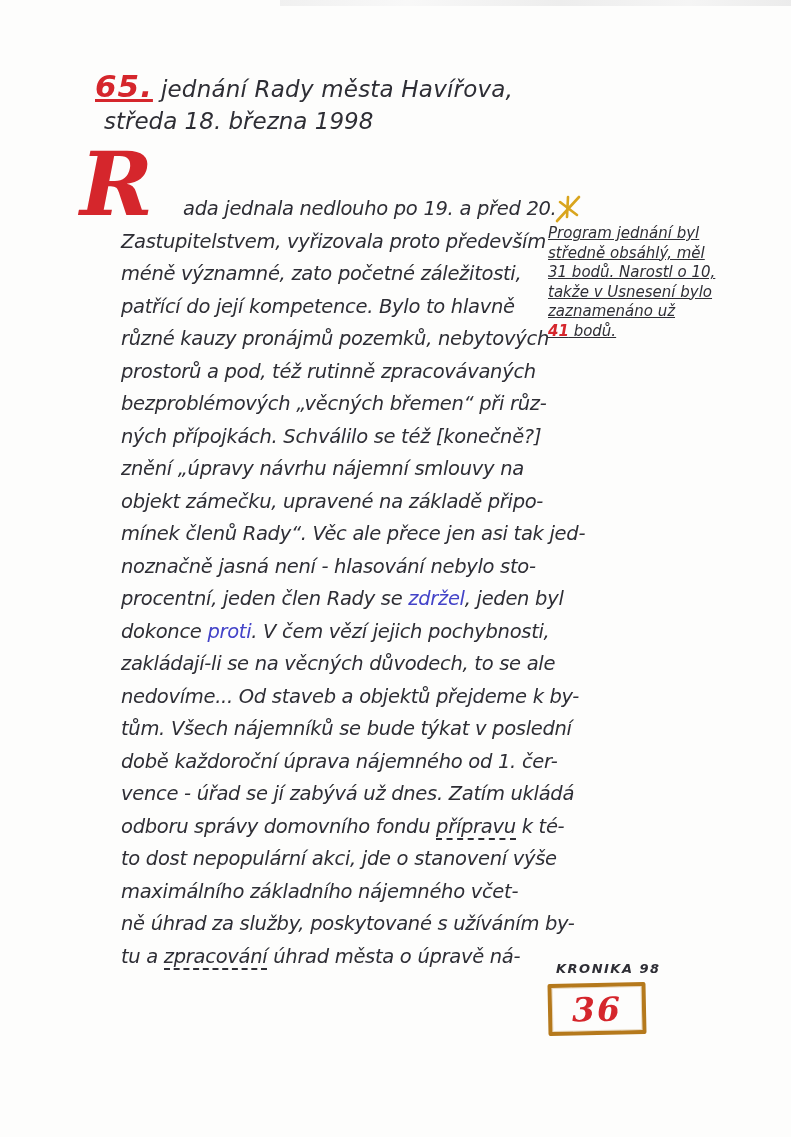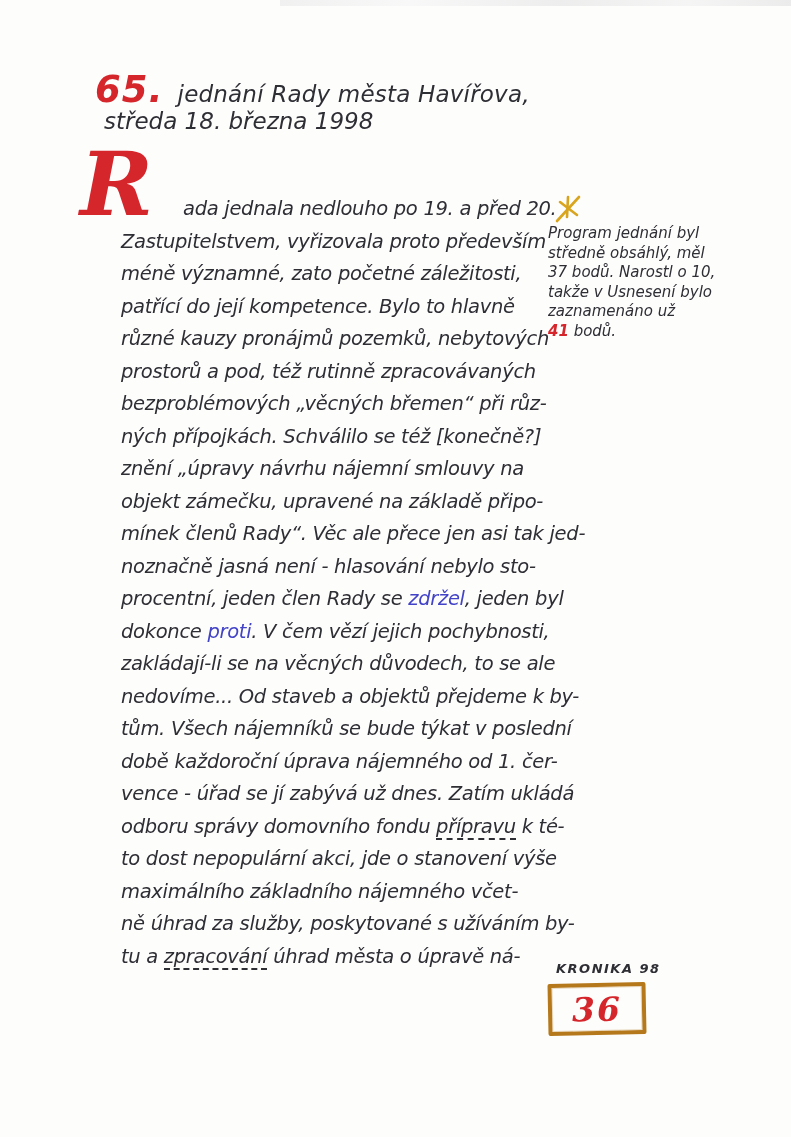--- a/index.html
+++ b/index.html
@@ -10,36 +10,36 @@
     position:relative; width:791px; height:1137px; background:#fdfdfc;
     font-family:"DejaVu Sans", sans-serif; font-style:italic; color:var(--ink);
     overflow:hidden;
   }
   .scan-strip{
     position:absolute; left:280px; top:0; width:511px; height:6px;
     background:linear-gradient(90deg,#ededed 0%,#f7f7f7 25%,#e9e9e9 55%,#f3f3f3 80%,#e7e7e7 100%);
     opacity:.8;
   }
   .header-line1{position:absolute; left:95px; top:68px; white-space:nowrap;}
-  .header-number{color:var(--red); font-size:37px; font-weight:bold; margin-right:14px; letter-spacing:1px;}
+  .header-number{color:var(--red); font-size:31px; font-weight:bold; margin-right:8px; letter-spacing:1px;text-decoration:underline;}
   .header-title{font-size:23px; letter-spacing:.2px;}
   .header-date{position:absolute; left:85px; top:108px; font-size:23px; white-space:nowrap;margin-left:19px;}
   .dropcap{
     position:absolute; left:80px; top:140px; font-family:"DejaVu Serif", serif;
     font-style:italic; font-size:88px; line-height:1; color:var(--red); font-weight:bold;
   }
   .body-text{position:absolute; left:85px; top:193px; width:470px;margin-left:36px;}
   .bline{
     height:32.5px; line-height:32.5px; font-size:19.5px; letter-spacing:-0.3px;
     white-space:nowrap;
   }
   .bline.first{padding-left:62px;}
   .blue{color:var(--blue);}
   .dashu{border-bottom:2px dashed var(--ink); padding-bottom:0px;}
-  .side-note{position:absolute; left:548px; top:196px; width:200px;}
+  .side-note{position:absolute; left:548px; top:196px; width:200px;text-decoration:underline;}
   .asterisk{position:absolute; left:6px; top:-2px;}
   .note-lines{padding-top:28px; font-size:15px; line-height:19.5px; white-space:nowrap;}
   .note-red{color:var(--red); font-weight:bold;}
   .footer-label{
     position:absolute; left:556px; top:961px; font-size:13px; font-weight:bold;
     letter-spacing:1.5px; white-space:nowrap;
   }
   .page-box{
     position:absolute; left:548px; top:983px; width:90px; height:44px;
     border:4px solid var(--boxborder); border-radius:2px;
@@ -97,21 +97,21 @@
     <svg class="asterisk" width="30" height="30" viewBox="0 0 30 30">
       <g stroke="#d9a51e" stroke-width="2.6" stroke-linecap="round" fill="none">
         <line x1="25" y1="3" x2="3" y2="27"></line>
         <line x1="6" y1="8" x2="23" y2="21"></line>
         <line x1="14" y1="3" x2="13" y2="23"></line>
       </g>
     </svg>
     <div class="note-lines">
       <div>Program jednání byl</div>
       <div>středně obsáhlý, měl</div>
-      <div>37 bodů. Narostl o 10,</div>
+      <div>31 bodů. Narostl o 10,</div>
       <div>takže v Usnesení bylo</div>
       <div>zaznamenáno už</div>
       <div>
         <span class="note-red">41</span><span> bodů.</span>
       </div>
     </div>
   </div>
 
   <div class="footer-label">KRONIKA 98</div>
   <div class="page-box">

